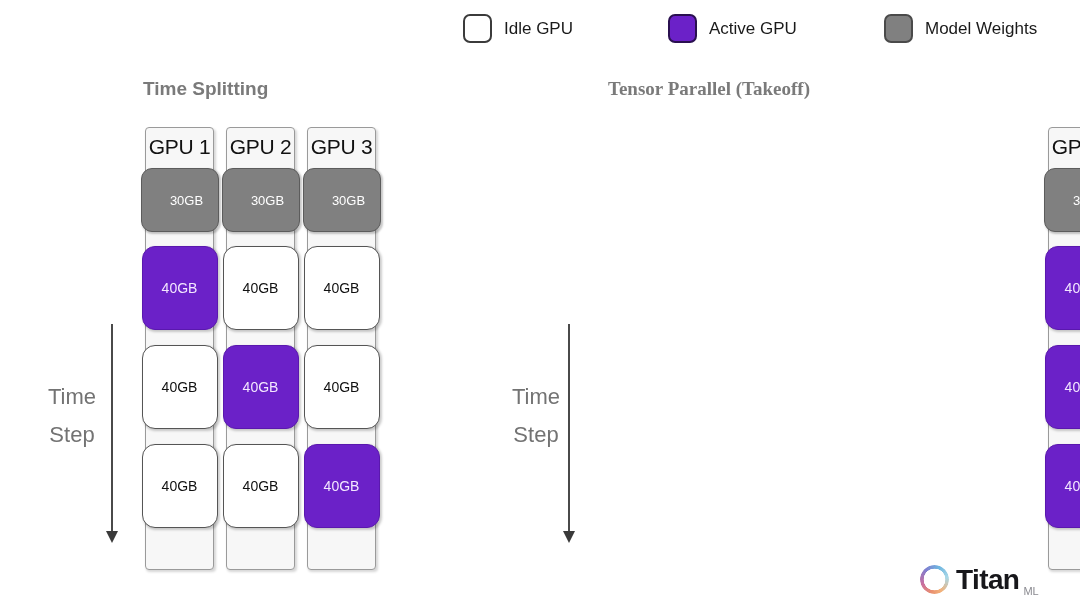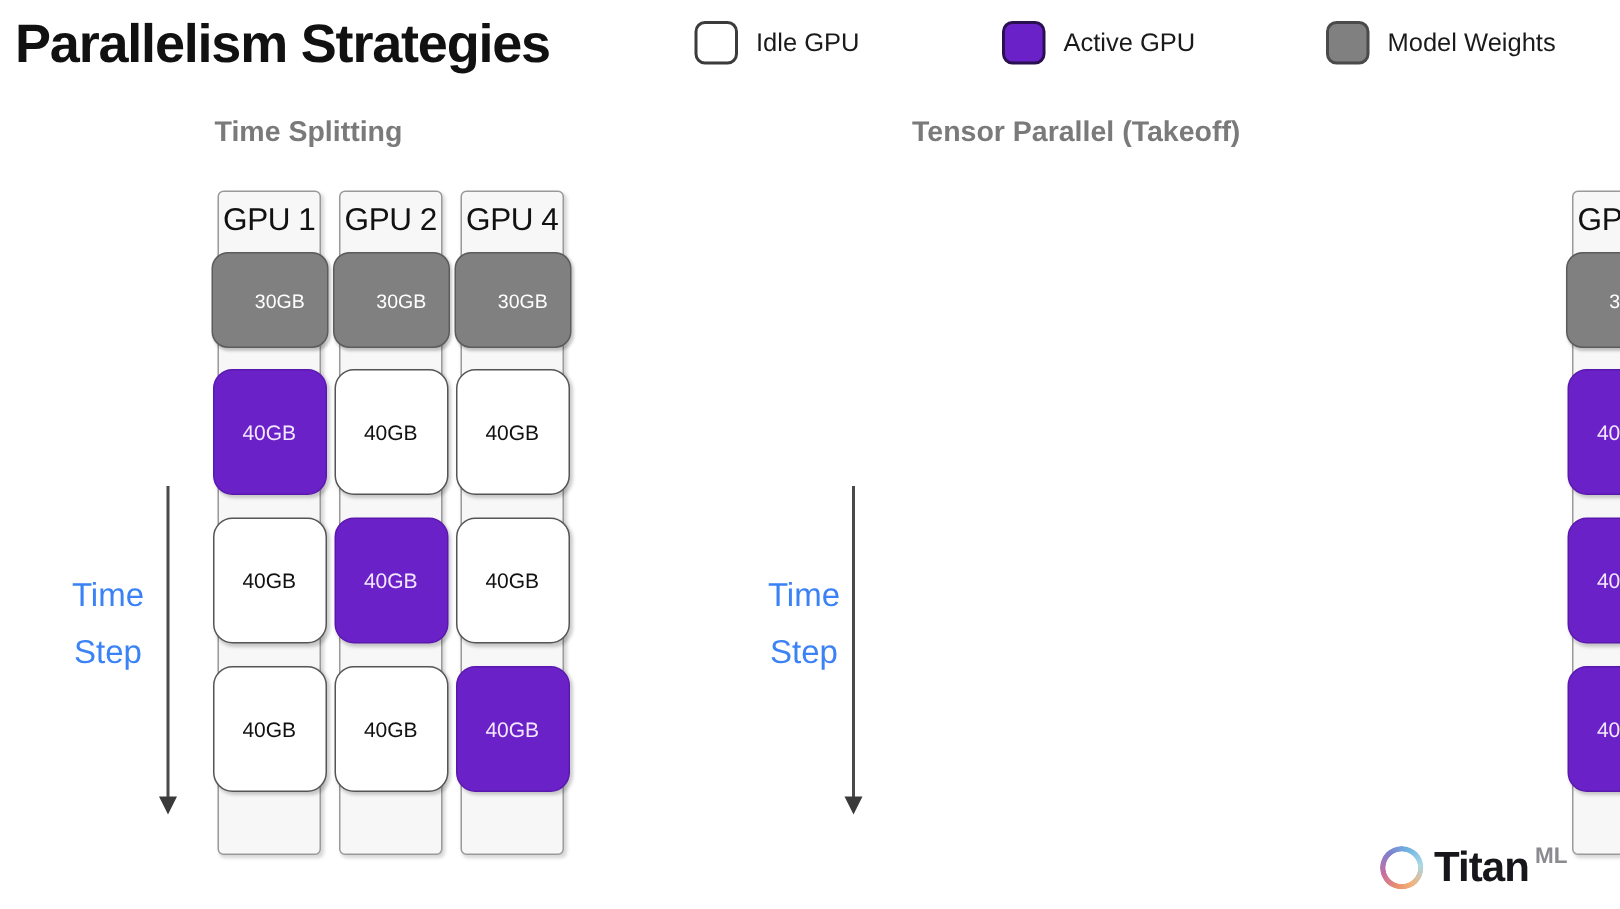--- a/index.html
+++ b/index.html
@@ -76,31 +76,31 @@
   .panel-title {
     position: absolute;
     top: 0;
     font-size: 19px;
     font-weight: 700;
     color: #7a7a7a;
     white-space: nowrap;
     text-align: center;
   }
   #panel-left  .panel-title { left: 143px; }
-  #panel-right .panel-title { left: 156px; }
+  #panel-right .panel-title { left: 156px; font-family: Liberation Serif, serif; }
 
   
   .timestep {
     position: absolute;
     top: 300px;
     width: 120px;
     text-align: center;
     font-size: 22px;
     line-height: 38px;
-    color: #3b82f6;
+    color: #737373;
     white-space: nowrap;
   }
   #panel-left  .timestep { left: 12px; }
   #panel-right .timestep { left: 24px; }
 
   .time-arrow {
     position: absolute;
     top: 246px;
     width: 2px;
     height: 208px;
@@ -207,33 +207,32 @@
     mask: radial-gradient(circle, transparent 52%, #000 54%);
   }
   #logo-word {
     font-size: 28px;
     font-weight: 700;
     letter-spacing: -0.6px;
     color: #17171b;
     text-align: right;
   }
   #logo-sup {
-    font-size: 15px;
-    font-weight: 700;
+    font-size: 11px;
+    font-weight: 400;
     color: #8a8a90;
     align-self: flex-start;
-    margin-top: 0;
+    margin-top: 23px;
     margin-left: -3px;
   }
 </style>
 </head>
 <body>
 
 <div id="header">
-  <div id="page-title">Parallelism Strategies</div>
 
   <div class="legend-item" id="legend-idle">
     <div class="legend-swatch idle"></div>
     <div class="legend-label">Idle GPU</div>
   </div>
 
   <div class="legend-item" id="legend-active">
     <div class="legend-swatch active"></div>
     <div class="legend-label">Active GPU</div>
   </div>
@@ -265,21 +264,21 @@
 
     <div class="gpu-column">
       <div class="gpu-label">GPU 2</div>
       <div class="weights-block">30GB</div>
       <div class="step-cell idle">40GB</div>
       <div class="step-cell active">40GB</div>
       <div class="step-cell idle">40GB</div>
     </div>
 
     <div class="gpu-column">
-      <div class="gpu-label">GPU 4</div>
+      <div class="gpu-label">GPU 3</div>
       <div class="weights-block">30GB</div>
       <div class="step-cell idle">40GB</div>
       <div class="step-cell idle">40GB</div>
       <div class="step-cell active">40GB</div>
     </div>
 
   </div>
 </div>
 
 <div class="panel" id="panel-right">

